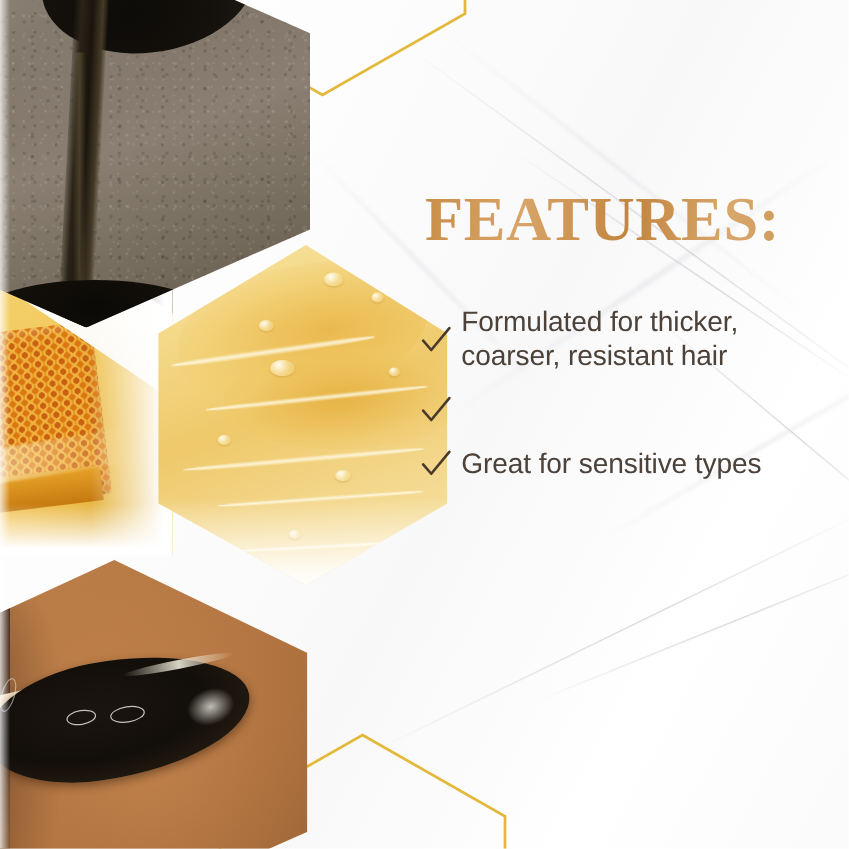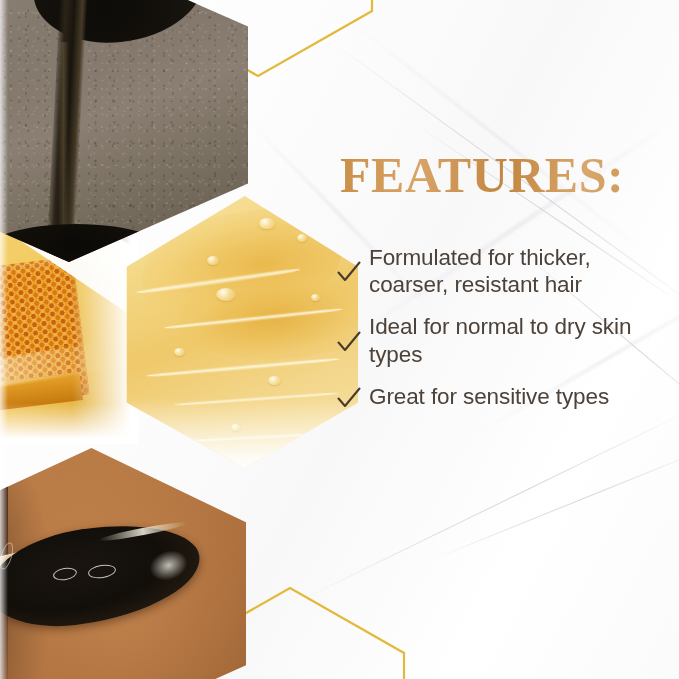--- a/index.html
+++ b/index.html
@@ -444,21 +444,20 @@
         <svg class="check-icon" viewBox="0 0 26 26">
           <path d="M2.5 13.5 L9 21 L23.5 3.5" fill="none" stroke="#4a3a2a" stroke-width="2.1" stroke-linecap="round" stroke-linejoin="round"></path>
         </svg>
         <span class="feature-text">Formulated for thicker, coarser, resistant hair</span>
       </li>
 
       <li>
         <svg class="check-icon" viewBox="0 0 26 26">
           <path d="M2.5 13.5 L9 21 L23.5 3.5" fill="none" stroke="#4a3a2a" stroke-width="2.1" stroke-linecap="round" stroke-linejoin="round"></path>
         </svg>
-        <span class="feature-text">Ideal for normal to dry skin types</span>
       </li>
 
 
       <li>
         <svg class="check-icon" viewBox="0 0 26 26">
           <path d="M2.5 13.5 L9 21 L23.5 3.5" fill="none" stroke="#4a3a2a" stroke-width="2.1" stroke-linecap="round" stroke-linejoin="round"></path>
         </svg>
         <span class="feature-text">Great for sensitive types</span>
       </li>
 

